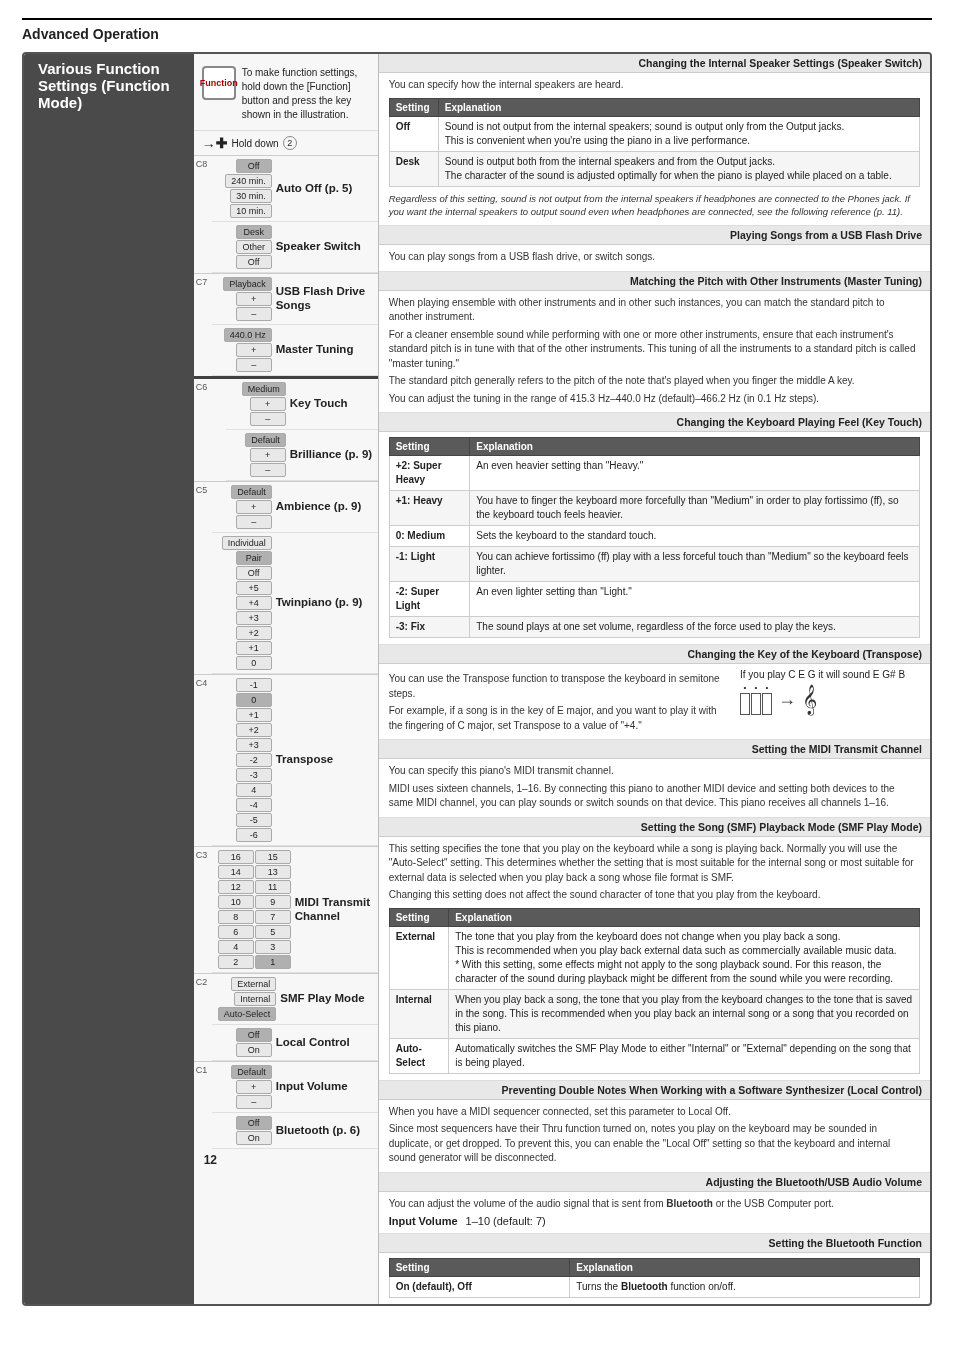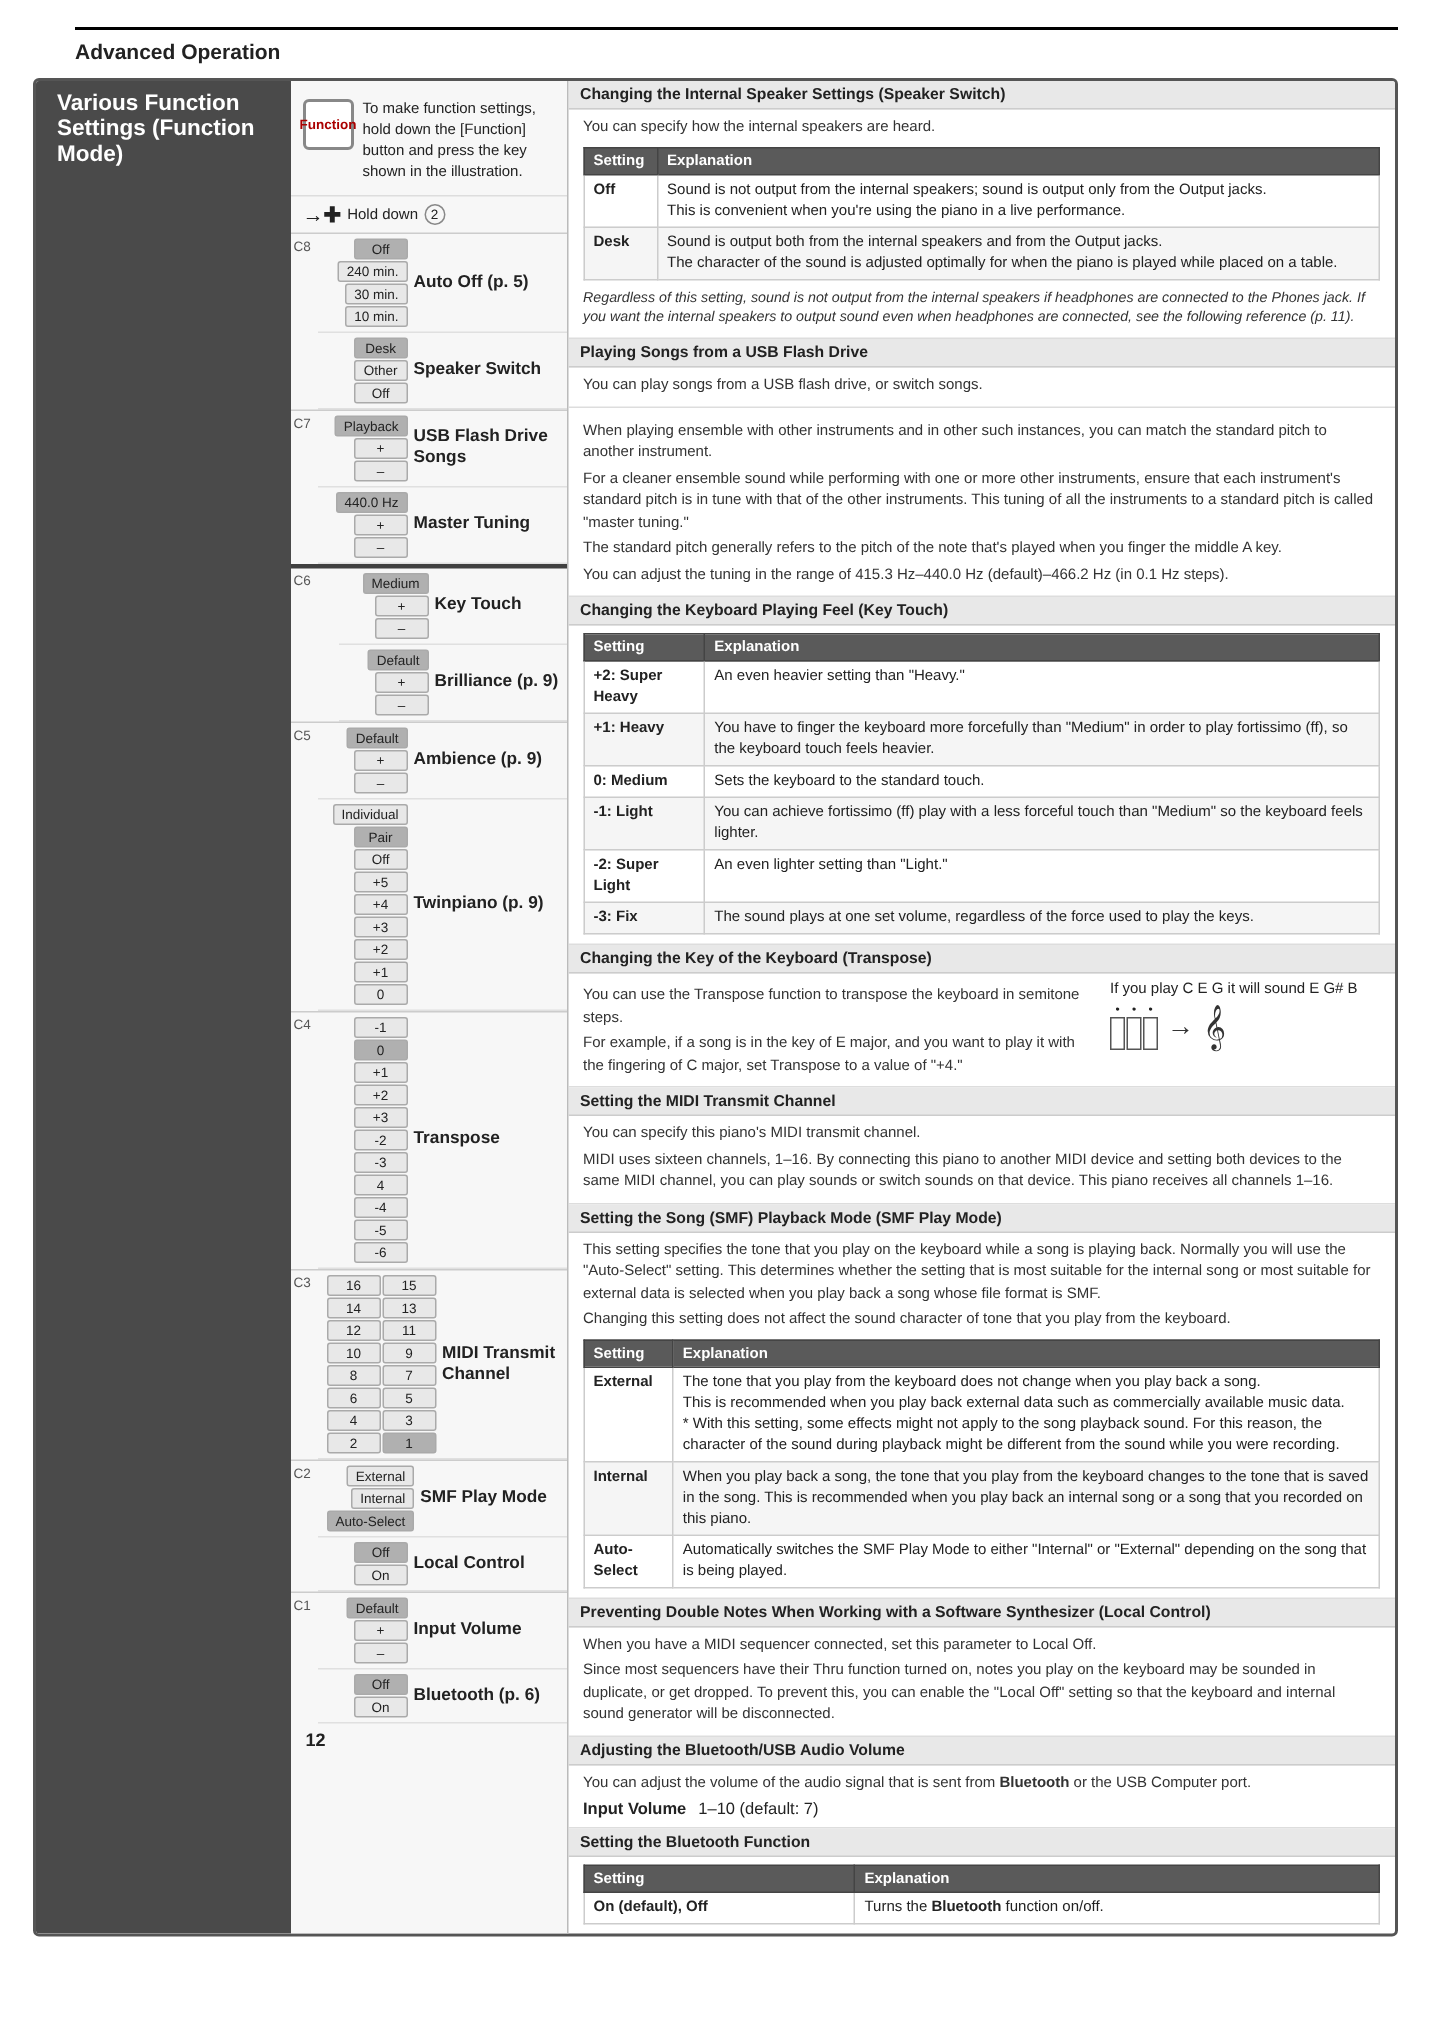--- a/index.html
+++ b/index.html
@@ -12,21 +12,20 @@
     }
     .page {
       padding: 18px 22px 18px 22px;
     }
     .advanced-op-title {
       font-size: 14px;
       font-weight: bold;
       margin-bottom: 10px;
       border-top: 2px solid #000;
       padding-top: 6px;
-      margin-left: 28px;
     }
     .main-section {
       border: 2px solid #555;
       border-radius: 4px;
       overflow: hidden;
       display: flex;
       flex-direction: row;
     }
     .section-header {
       background: #4a4a4a;
@@ -143,20 +142,21 @@
     .content-block:last-child {
       border-bottom: none;
     }
     .block-header {
       background: #e8e8e8;
       font-weight: bold;
       font-size: 10.5px;
       padding: 3px 8px;
       margin: -6px -10px 5px -10px;
       border-bottom: 1px solid #ccc;
+      text-align: right;
     }
     .block-desc {
       font-size: 10px;
       line-height: 1.45;
       margin-top: 3px;
       color: #333;
     }
     table.settings-table {
       width: 100%;
       border-collapse: collapse;
@@ -452,20 +452,21 @@
           </table>
           <div class="block-desc" style="margin-top:5px;font-style:italic;font-size:9.5px;">Regardless of this setting, sound is not output from the internal speakers if headphones are connected to the Phones jack. If you want the internal speakers to output sound even when headphones are connected, see the following reference (p. 11).</div>
         </div>
 
         <div class="content-block">
           <div class="block-header">Playing Songs from a USB Flash Drive</div>
           <div class="block-desc">You can play songs from a USB flash drive, or switch songs.</div>
         </div>
 
         <div class="content-block">
+          <div class="block-header">Matching the Pitch with Other Instruments (Master Tuning)</div>
           <div class="block-desc">When playing ensemble with other instruments and in other such instances, you can match the standard pitch to another instrument.</div>
           <div class="block-desc">For a cleaner ensemble sound while performing with one or more other instruments, ensure that each instrument's standard pitch is in tune with that of the other instruments. This tuning of all the instruments to a standard pitch is called "master tuning."</div>
           <div class="block-desc">The standard pitch generally refers to the pitch of the note that's played when you finger the middle A key.</div>
           <div class="block-desc">You can adjust the tuning in the range of 415.3 Hz–440.0 Hz (default)–466.2 Hz (in 0.1 Hz steps).</div>
         </div>
 
         <div class="content-block">
           <div class="block-header">Changing the Keyboard Playing Feel (Key Touch)</div>
           <table class="settings-table">
             <thead>

